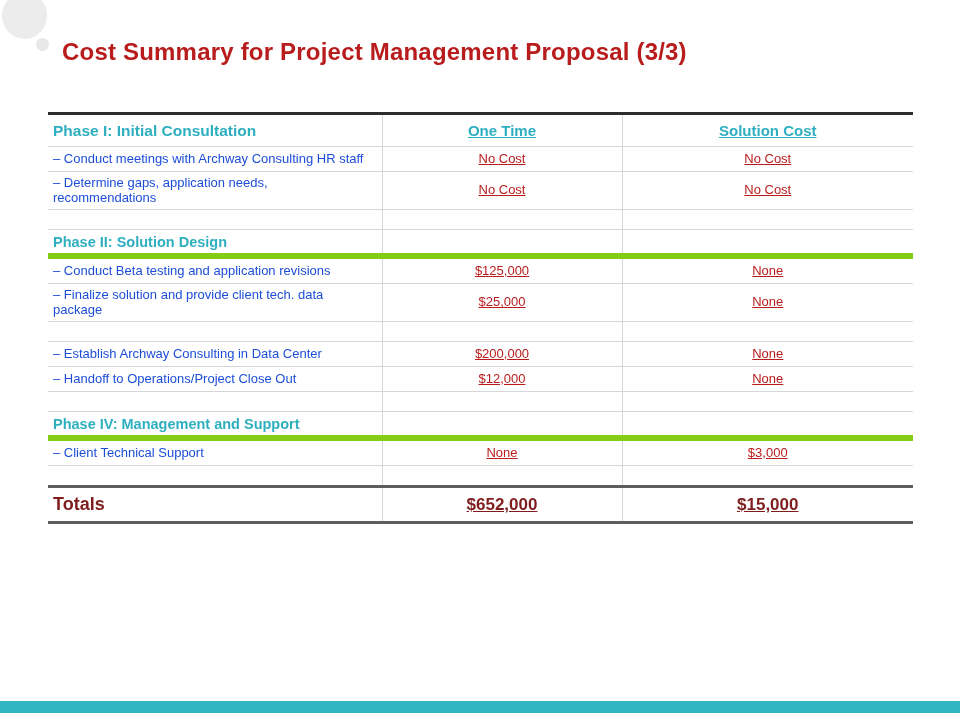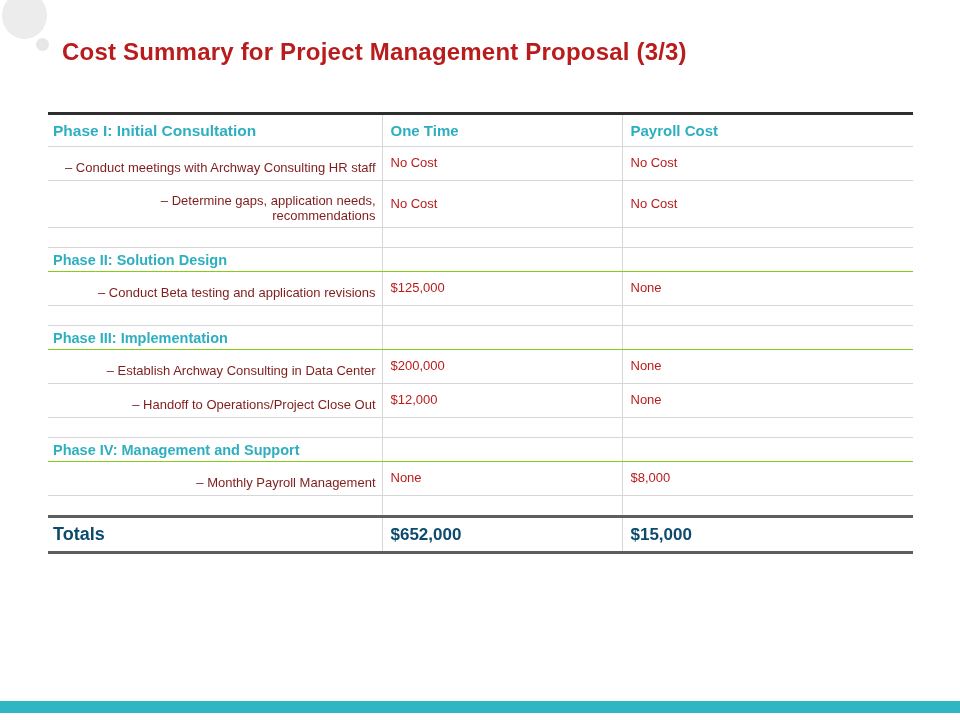--- a/index.html
+++ b/index.html
@@ -33,62 +33,63 @@
 
   table.cost {
     border-collapse: collapse; table-layout: fixed;
     width: 865px;
   }
   .cost th, .cost td { padding: 3px 8px; vertical-align: middle; }
 
   
   .cost th:nth-child(n+2), .cost td:nth-child(n+2) {
     border-left: 1px solid #d7d7d7;
-    text-align: left;
+    text-align: center;
+    text-decoration: underline;
   }
 
   
   .cost thead th {
     border-top: 3px solid #2e2e2e;
     border-bottom: 1px solid #d7d7d7;
     color: #2eafc0; font-size: 15px; font-weight: bold;
     height: 25px;
   }
   .cost thead th:first-child { text-align: left; padding-left: 5px; font-size: 15.5px; margin-left: 36px; }
 
   
   .cost tr.item td {
     border-bottom: 1px solid #d7d7d7;
     font-size: 13px; color: #b91c1c; height: 16px; line-height: 14.5px;
   }
   .cost tr.item td:first-child {
-    text-align: right; color: #7f1d1d;
-    padding: 13px 6px 4px 5px;
+    text-align: left; color: #1d4ed8;
+    padding: 4px 6px 4px 5px;
     white-space: pre-line;
   }
 
   
   .cost tr.phase td {
-    border-bottom: 1px solid #84cc16;
+    border-bottom: 6px solid #84cc16;
     height: 17px;
     margin-left: 24px;
   }
   .cost tr.phase td:first-child {
     color: #2eafc0; font-weight: bold; font-size: 14.5px;
     text-align: left; padding-left: 5px;
   }
 
   
   .cost tr.spacer td { border-bottom: 1px solid #d7d7d7; height: 13px; }
 
   
   .cost tr.totals td {
     border-top: 3px solid #5e5e5e;
     border-bottom: 3px solid #5e5e5e;
-    font-weight: bold; color: #0c4a6e; font-size: 17px; height: 27px;
+    font-weight: bold; color: #7f1d1d; font-size: 17px; height: 27px;
   }
   .cost tr.totals td:first-child { text-align: left; font-size: 18px; padding-left: 5px; }
 
   
   .footer-bar {
     position: absolute; left: 0; top: 701px;
     width: 960px; height: 12px;
     background: #2fb5c4;
   }
 </style>
@@ -104,21 +105,21 @@
   <table class="cost">
     <colgroup>
       <col style="width:334px">
       <col style="width:240px">
       <col style="width:291px">
     </colgroup>
     <thead>
       <tr>
         <th>Phase I: Initial Consultation</th>
         <th>One Time</th>
-        <th>Payroll Cost</th>
+        <th>Solution Cost</th>
       </tr>
     </thead>
     <tbody>
         <tr class="item">
           <td>– Conduct meetings with Archway Consulting HR staff</td>
           <td>No Cost</td>
           <td>No Cost</td>
         </tr>
         <tr class="item">
           <td>– Determine gaps, application needs,
@@ -134,27 +135,28 @@
         <tr class="phase">
           <td>Phase II: Solution Design</td>
           <td></td>
           <td></td>
         </tr>
         <tr class="item">
           <td>– Conduct Beta testing and application revisions</td>
           <td>$125,000</td>
           <td>None</td>
         </tr>
+        <tr class="item">
+          <td>– Finalize solution and provide client tech. data
+package</td>
+          <td>$25,000</td>
+          <td>None</td>
+        </tr>
         <tr class="spacer">
           <td></td>
-          <td></td>
-          <td></td>
-        </tr>
-        <tr class="phase">
-          <td>Phase III: Implementation</td>
           <td></td>
           <td></td>
         </tr>
         <tr class="item">
           <td>– Establish Archway Consulting in Data Center</td>
           <td>$200,000</td>
           <td>None</td>
         </tr>
         <tr class="item">
           <td>– Handoff to Operations/Project Close Out</td>
@@ -165,23 +167,23 @@
           <td></td>
           <td></td>
           <td></td>
         </tr>
         <tr class="phase">
           <td>Phase IV: Management and Support</td>
           <td></td>
           <td></td>
         </tr>
         <tr class="item">
-          <td>– Monthly Payroll Management</td>
+          <td>– Client Technical Support</td>
           <td>None</td>
-          <td>$8,000</td>
+          <td>$3,000</td>
         </tr>
         <tr class="spacer">
           <td></td>
           <td></td>
           <td></td>
         </tr>
       </tbody>
     <tfoot>
       <tr class="totals">
         <td>Totals</td>

